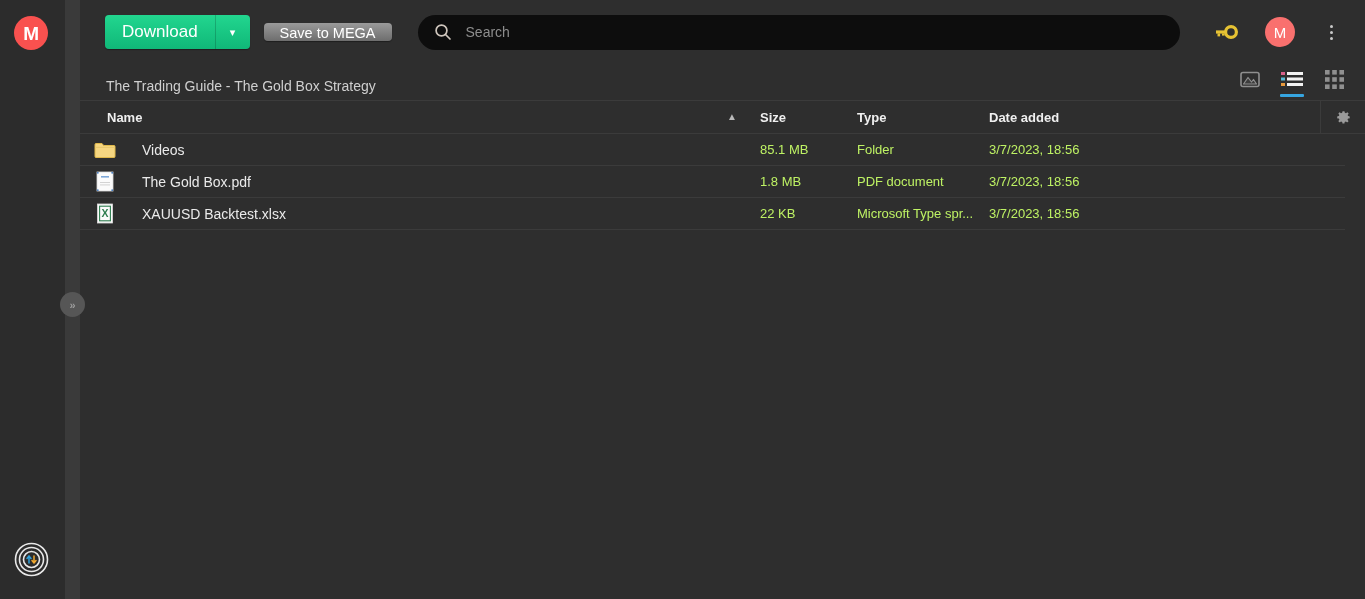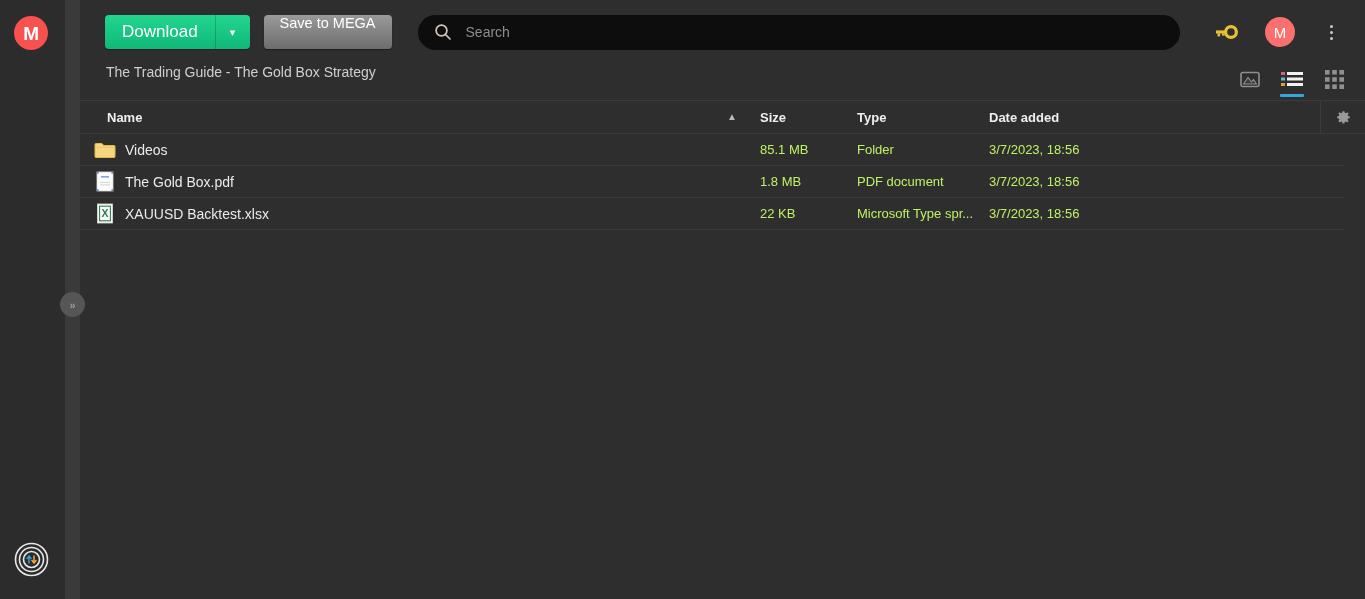--- a/index.html
+++ b/index.html
@@ -74,22 +74,22 @@
     color: #fff; font-size: 17px;
     border-right: 1px solid rgba(0,0,0,.18);
   }
   .btn-download .caret {
     width: 34px;
     display: flex; align-items: center; justify-content: center;
     color: #fff; font-size: 11px;
   }
   .btn-save {
     margin-left: 14px;
-    height: 34px; padding: 0 16px;
-    display: flex; align-items: flex-start;
+    height: 18px; padding: 0 16px;
+    display: flex; align-items: flex-end;
     border-radius: 4px;
     background: linear-gradient(#9a9a9a, #6d6d6d);
     color: #fff; font-size: 14.5px;
     box-shadow: 0 1px 1px rgba(0,0,0,.35);
     cursor: pointer;
   }
   .searchbox {
     margin-left: 26px;
     width: 762px; height: 35px;
     background: #0d0d0d;
@@ -122,21 +122,21 @@
   .dots-menu {
     width: 36px; height: 40px;
     display: flex; flex-direction: column; align-items: center; justify-content: center;
     gap: 3px; margin-left: 18px; cursor: pointer;
   }
   .dots-menu i { display:block; width: 3px; height: 3px; border-radius: 50%; background: #c9c9c9; }
 
   
   .crumbrow {
     height: 30px; position: relative;
-    display: flex; align-items: flex-start;
+    display: flex; align-items: flex-end;
   }
   .crumb {
     margin-left: 26px;
     color: #cfcfcf; font-size: 14px;
     cursor: pointer;
   }
   .viewtoggles {
     position: absolute; right: 18px; top: 0;
     height: 30px; display: flex; align-items: center; gap: 16px;
   }
@@ -171,21 +171,21 @@
   .row {
     height: 32px;
     display: flex; align-items: center;
     border-bottom: 1px solid #3b3b3b;
     margin-right: 20px;
     cursor: default;
   }
   .row .cell { color: #d9d9d9; font-size: 13.5px; }
   .row .col-name { display: flex; align-items: center; padding-left: 8px; }
   .row-icon { width: 34px; display: flex; align-items: center; justify-content: center; flex: 0 0 34px; }
-  .row-name { margin-left: 3px; color: #eaeaea; font-size: 14px; }
+  .row-name { margin-left: 20px; color: #eaeaea; font-size: 14px; }
   .row .col-size, .row .col-type, .row .col-date { color: #bef264; font-size: 13px; }
   .row .col-type { overflow: hidden; white-space: nowrap; text-overflow: ellipsis; }
 </style>
 </head>
 <body>
 
 <div class="app">
 
   <div class="rail">
     <div class="mega-logo">

